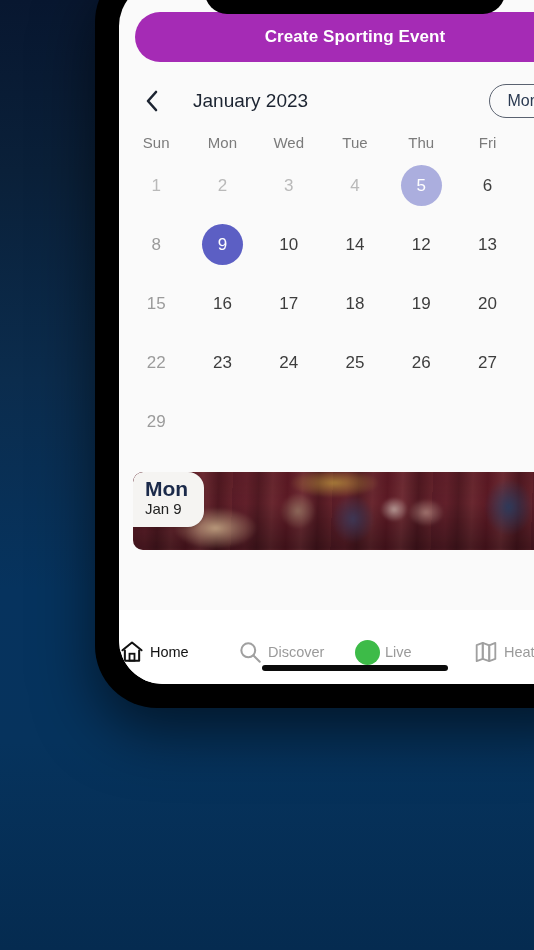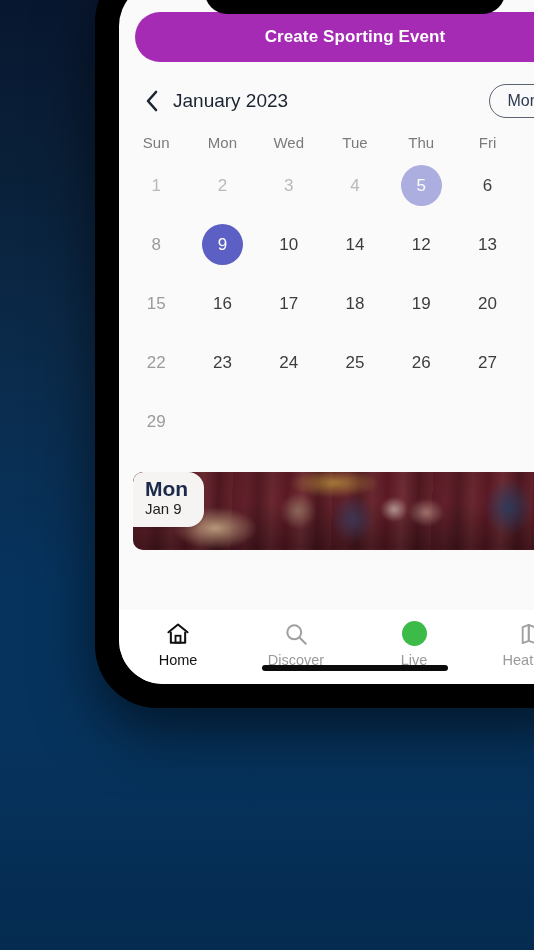--- a/index.html
+++ b/index.html
@@ -100,21 +100,21 @@
     display: flex;
     align-items: center;
     justify-content: center;
     cursor: pointer;
     flex: 0 0 auto;
   }
   .nav-prev svg { display: block; }
   .cal-title {
     font-size: 19px;
     color: #1c2431;
-    margin-left: 8px;
+    margin-left: 28px;
     white-space: nowrap;
     flex: 1 1 auto;
   }
   .view-toggle {
     flex: 0 0 auto;
     border: 1.4px solid #5a6270;
     border-radius: 18px;
     padding: 7px 18px;
     font-size: 16px;
     color: #2b3a52;
@@ -224,21 +224,20 @@
     margin-top: auto;
     background: #ffffff;
     display: grid;
     grid-template-columns: repeat(4, 1fr);
     padding: 10px 0 0 0;
     height: 74px;
     box-sizing: border-box;
   }
   .nav-item {
     display: flex;
-    flex-direction: column;
     align-items: center;
     justify-content: flex-start;
     gap: 5px;
     cursor: pointer;
   }
   .nav-icon {
     height: 27px;
     display: flex;
     align-items: center;
     justify-content: center;

